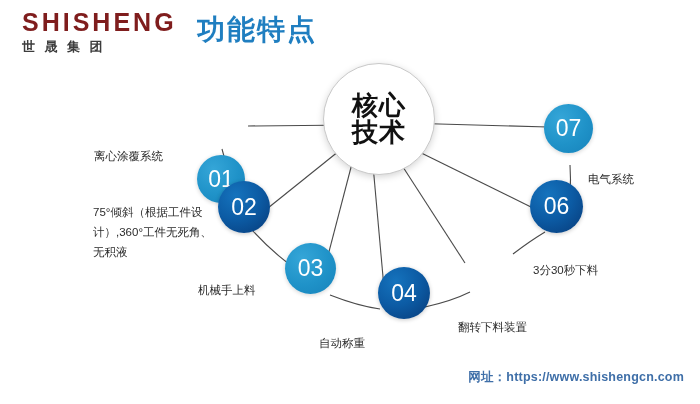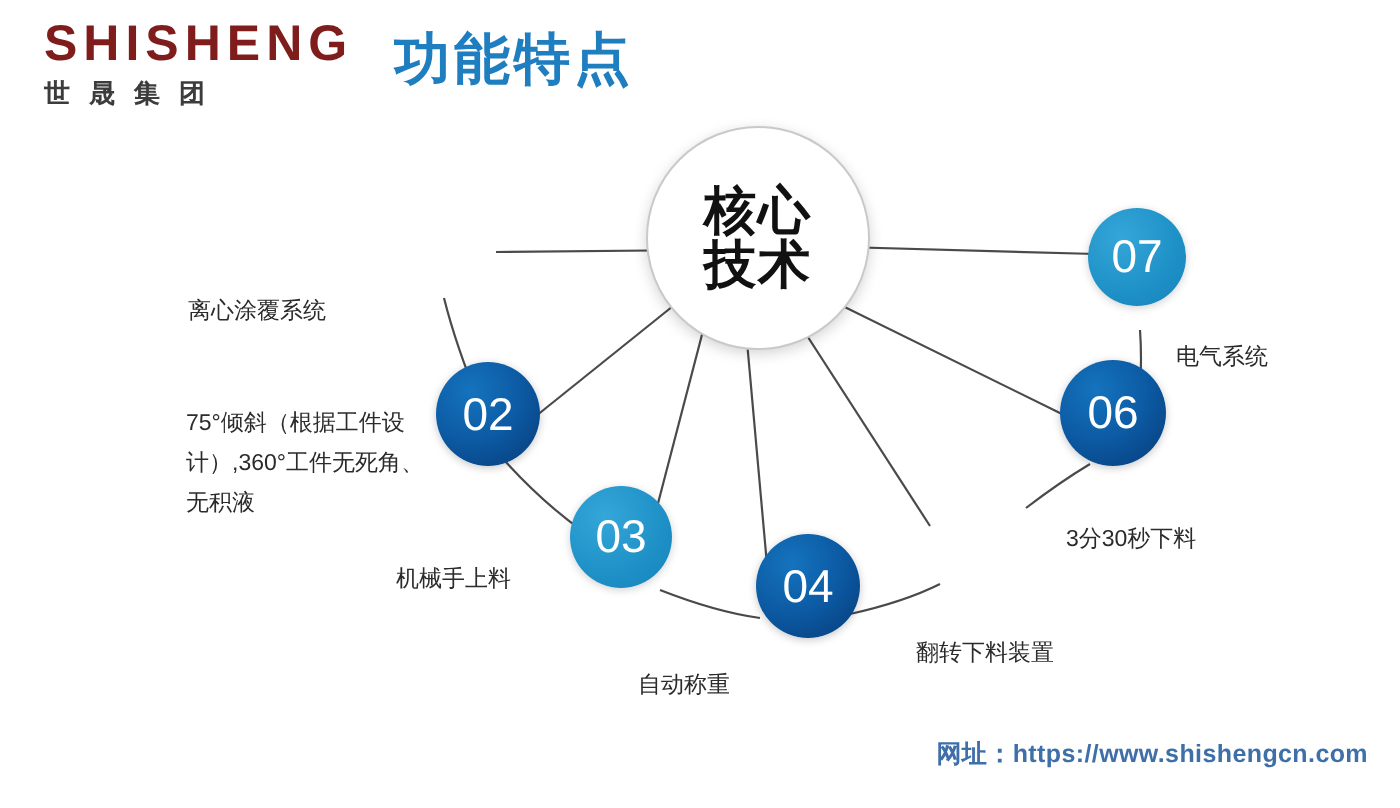--- a/index.html
+++ b/index.html
@@ -115,20 +115,23 @@
       </g>
     </svg>
 
     <div class="center-node" style="left:323px;top:8px;width:110px;height:110px;">
       <div class="center-text">
         <span>核心</span>
         <span>技术</span>
       </div>
     </div>
 
+    <div class="node light" style="left:197px;top:100px;width:48px;height:48px;">
+      <span class="node-num">01</span>
+    </div>
 
     <div class="node dark" style="left:218px;top:126px;width:52px;height:52px;">
       <span class="node-num">02</span>
     </div>
 
     <div class="node light" style="left:285px;top:188px;width:51px;height:51px;">
       <span class="node-num">03</span>
     </div>
 
     <div class="node dark" style="left:378px;top:212px;width:52px;height:52px;">

